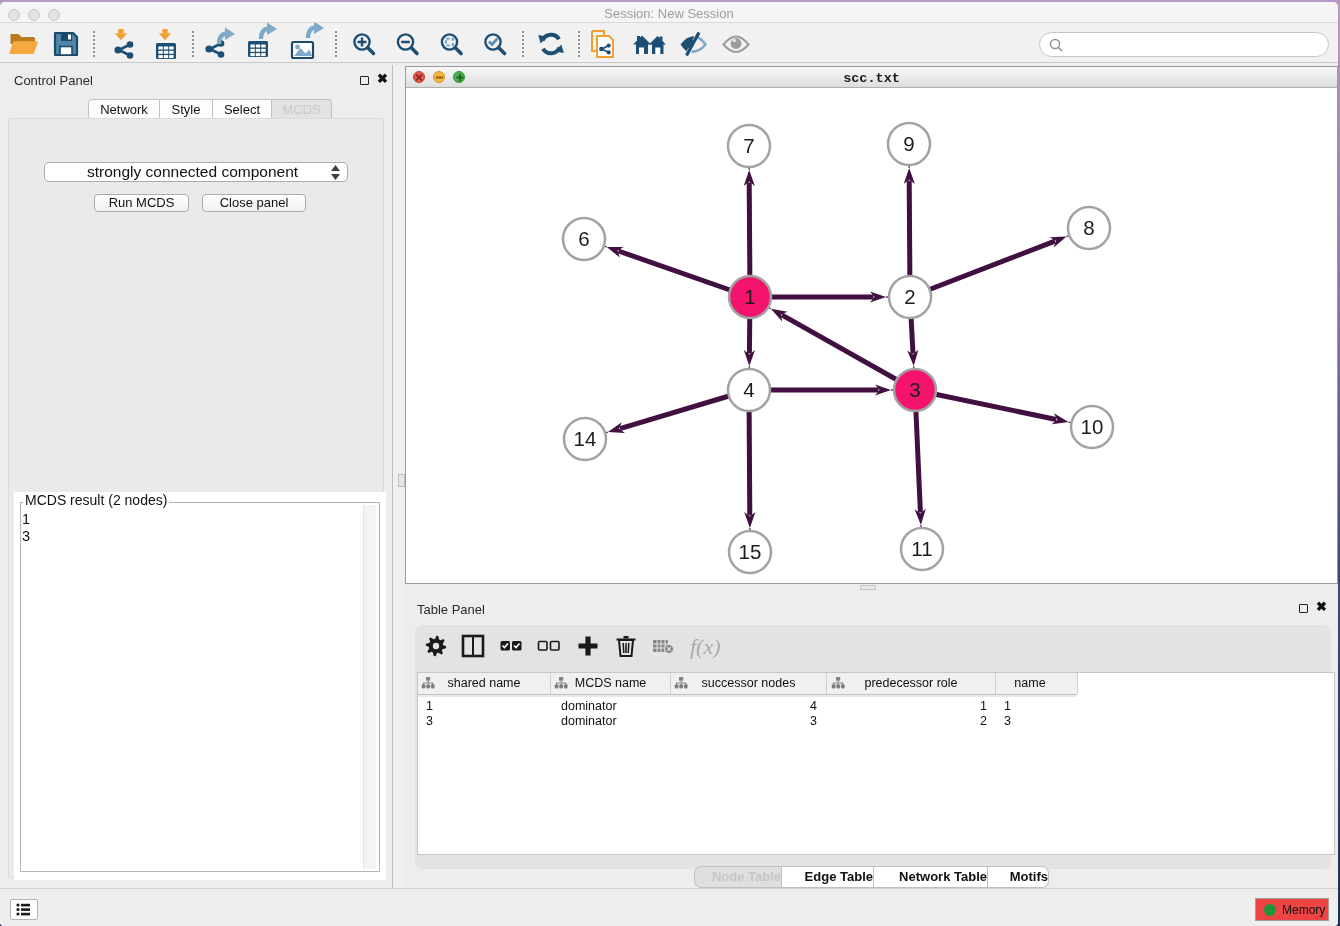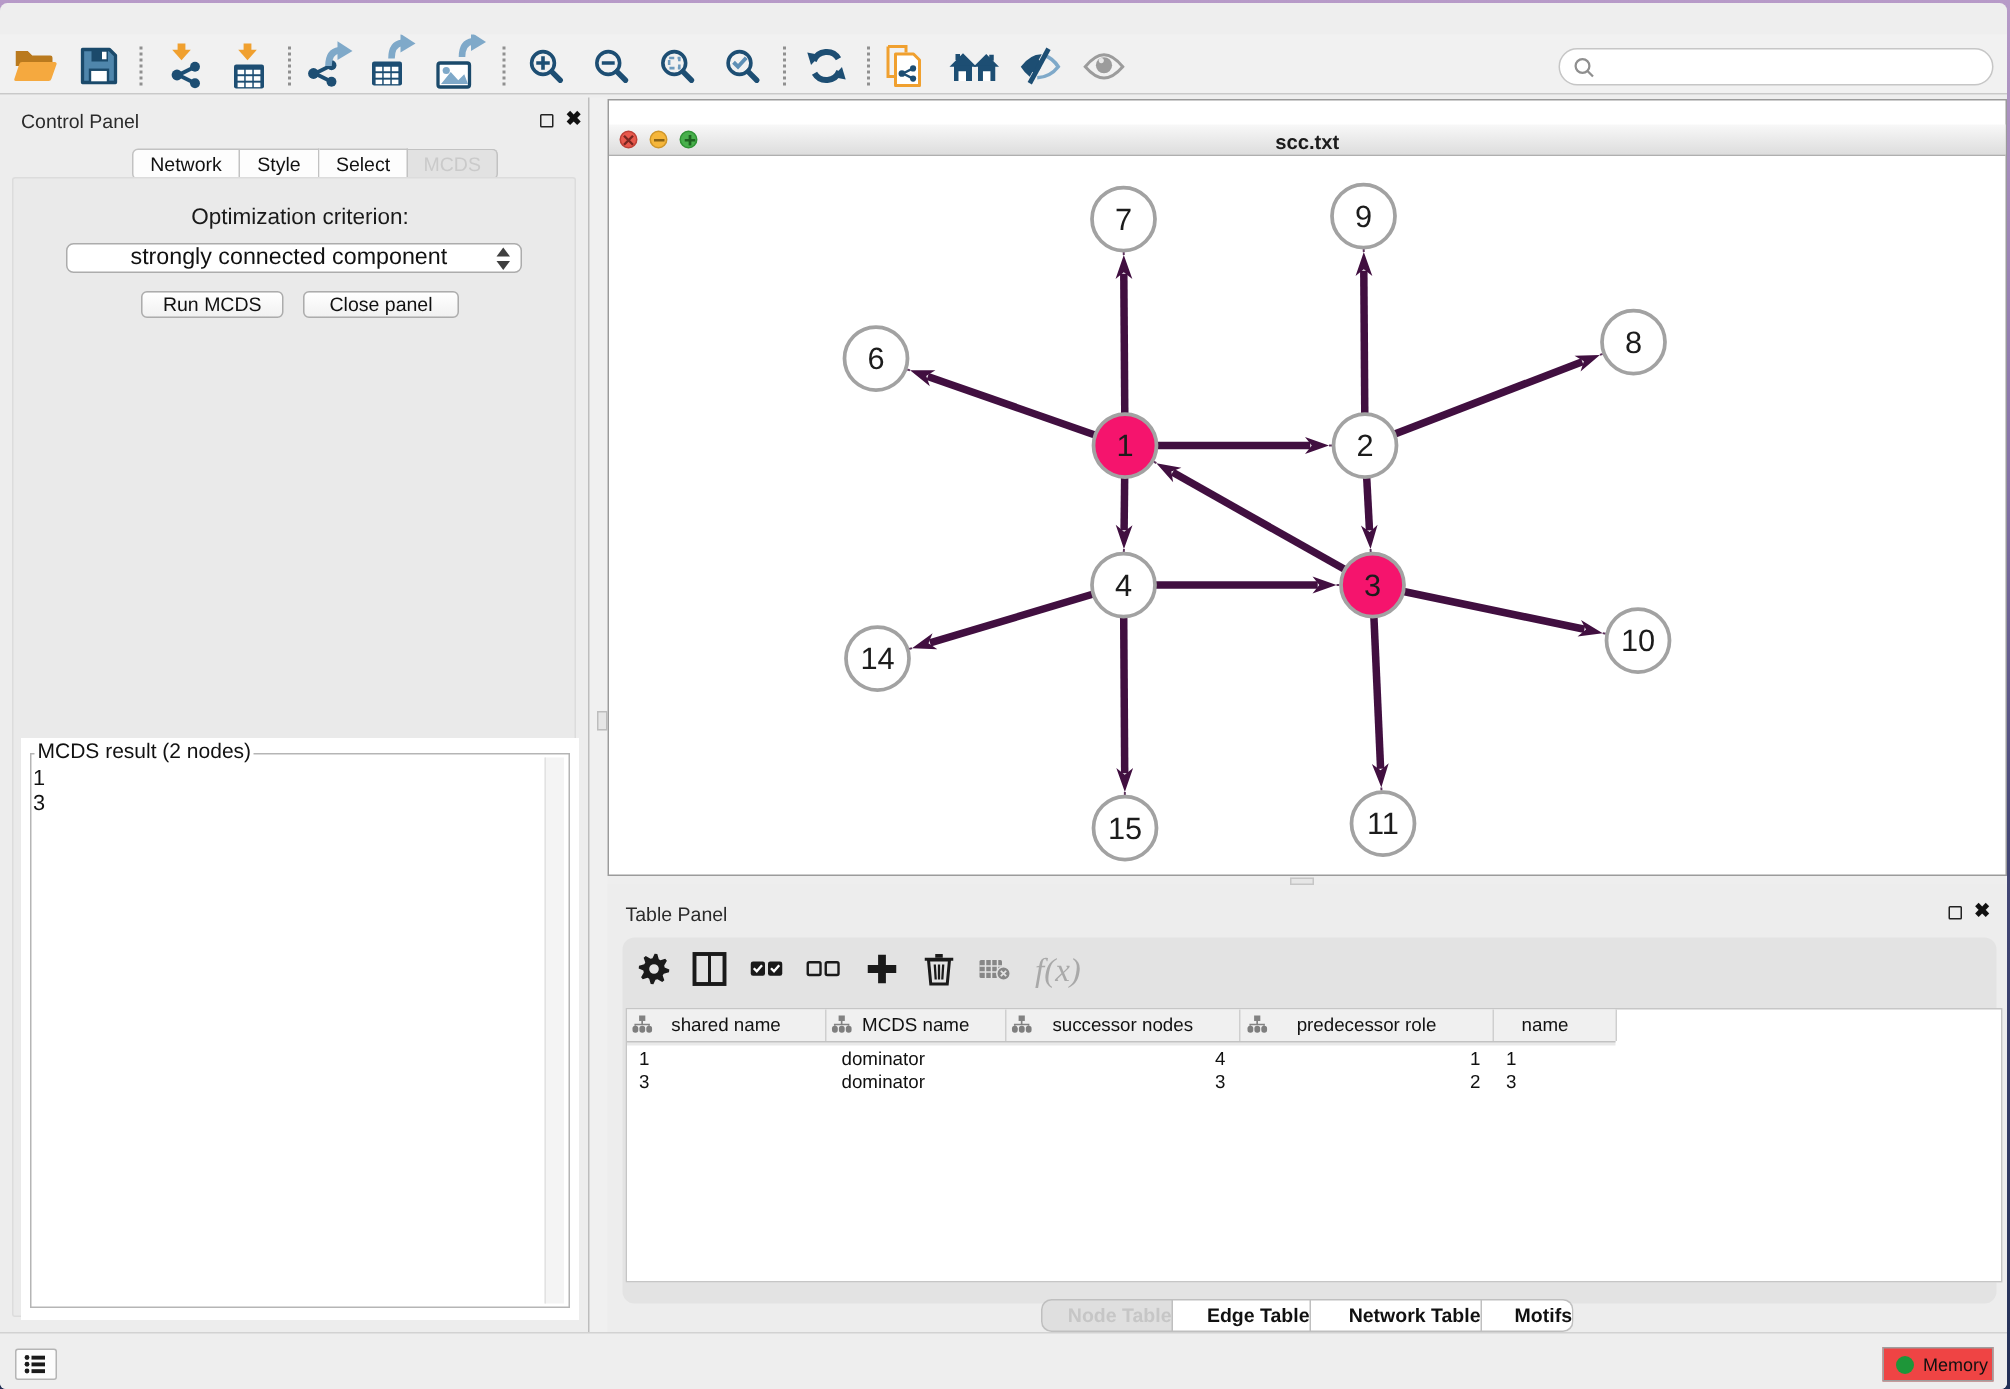--- a/index.html
+++ b/index.html
@@ -29,41 +29,47 @@
 #results { left:14px; top:427px; width:372px; height:388px; background:#FFF; }
 #fieldset { position:absolute; left:6px; top:10px; width:360px; height:370px; border:1px solid #B5B5B5; }
 #legend { position:absolute; left:2px; top:-11px; background:#FFF; font-size:14px; color:#111; padding:0 2px; }
 #ritems { position:absolute; left:1px; top:8px; font-size:14.5px; color:#111; line-height:16.5px; }
 #rscroll { position:absolute; right:3px; top:2px; width:13px; height:364px; background:#F4F4F4; border-left:1px solid #E2E2E2; }
 
 #vsplit { left:392px; top:63px; width:13px; height:825px; background:#F0F0F0; border-left:1px solid #BDBDBD; }
 #vhandle { left:398px; top:472px; width:7px; height:13px; background:#E6E6E6; border:1px solid #BDBDBD; }
 
 #netwin { left:405px; top:64px; width:933px; height:518px; border:1px solid #9B9B9B; background:#FFF; }
-#nettitle { position:absolute; left:0; top:16px; width:931px; height:21px; background:linear-gradient(#F8F8F8,#DDDDDD); border-bottom:1px solid #AFAFAF; }
+#nettitle { position:absolute; left:0; top:0; width:931px; height:21px; background:linear-gradient(#F8F8F8,#DDDDDD); border-bottom:1px solid #AFAFAF;font-family:Liberation Mono, monospace; }
 .mbtn { position:absolute; top:3.5px; width:12px; height:12px; border-radius:50%; }
 #netname { position:absolute; top:4px; width:931px; text-align:center; font-size:13px; color:#1C1C1C; }
 
 #tpanel { left:405px; top:587px; width:933px; height:302px; background:#EDEDED; }
 #tphead { left:12px; top:13px; font-size:13px; color:#2B2B2B; }
 #tcard { left:10px; top:36px; width:916px; height:244px; background:#E3E3E3; border-radius:8px; }
 #twhite { left:12px; top:83px; width:918px; height:183px; background:#FFF; border:1px solid #C6C6C6; }
 #thead { position:absolute; left:0; top:0; width:659px; height:22px; background:#F0F0F0; border-bottom:1px solid #C2C2C2; box-shadow:0 2px 0 #E9E9E9; }
 .hcell { position:absolute; top:0; height:21px; border-right:1px solid #CFCFCF; font-size:12.5px; color:#111; text-align:center; line-height:21px; }
 .trow { position:absolute; font-size:12.5px; color:#111; height:15px; line-height:15px; }
 #tabbar { left:289px; top:277px; height:22px; }
 .btab { position:absolute; top:0; height:22px; background:#FFF; border:1px solid #BFBFBF; font-size:13px; font-weight:700; color:#111; text-align:right; line-height:20px; }
 
 #status { left:0; top:886px; width:1338px; height:38px; background:#EEEEEE; border-top:1px solid #D2D2D2; }
 #lbtn { position:absolute; left:10px; top:10px; width:28px; height:21px; background:#FCFCFC; border:1px solid #B5B5B5; border-radius:2px; }
 #membtn { position:absolute; left:1255px; top:9px; width:74px; height:23px; background:#ef4444; border:1px solid #9E9E9E; font-size:12px; color:#111; }
 </style>
 </head>
 <body>
 <div id="win">
+<div id="titlebar" class="abs">
+  <div class="tlight" style="left:8px"></div>
+  <div class="tlight" style="left:28px"></div>
+  <div class="tlight" style="left:48px"></div>
+  <div id="wtitle" class="abs">Session: New Session</div>
+</div>
 <div id="toolbar" class="abs">
 <svg width="1338" height="40" style="position:absolute;left:0;top:0">
 <defs>
 <g id="ic-share">
             <line x1="-5" y1="0" x2="6" y2="-5.5" stroke="#1D4E73" stroke-width="2.6"></line>
             <line x1="-5" y1="0" x2="6" y2="5.5" stroke="#1D4E73" stroke-width="2.6"></line>
             <circle cx="-6" cy="0" r="3.6" fill="#1D4E73"></circle>
             <circle cx="6" cy="-5.5" r="3.3" fill="#1D4E73"></circle>
             <circle cx="6" cy="5.5" r="3.3" fill="#1D4E73"></circle>
           </g>
@@ -222,21 +228,20 @@
   <div id="cphead" class="abs">Control Panel</div>
   <div class="fbtn" style="left:360px;top:11px"></div>
   <div class="xbtn" style="left:377px;top:6px">✖</div>
   <div id="tabs" class="abs">
     <div class="tabseg" style="left:0;width:72px;border-radius:4px 0 0 4px">Network</div>
     <div class="tabseg" style="left:72px;width:53px;border-left:none">Style</div>
     <div class="tabseg" style="left:125px;width:59px;border-left:none">Select</div>
     <div class="tabseg" style="left:184px;width:60px;border-left:none;border-radius:0 4px 4px 0;background:#E2E2E2;color:#CACACA">MCDS</div>
   </div>
   <div id="card" class="abs"></div>
-  <div id="optlabel" class="abs">Optimization criterion:</div>
   <div id="combo" class="abs">strongly connected component
     <svg width="13" height="17" style="position:absolute;right:5px;top:1px">
           <polygon points="6.5,1 11,7 2,7" fill="#3F3F3F"></polygon>
           <polygon points="6.5,16 11,10 2,10" fill="#3F3F3F"></polygon>
         </svg>
   </div>
   <div class="btn" style="left:94px;width:95px">Run MCDS</div>
   <div class="btn" style="left:202px;width:104px">Close panel</div>
   <div id="results" class="abs">
     <div id="fieldset">

